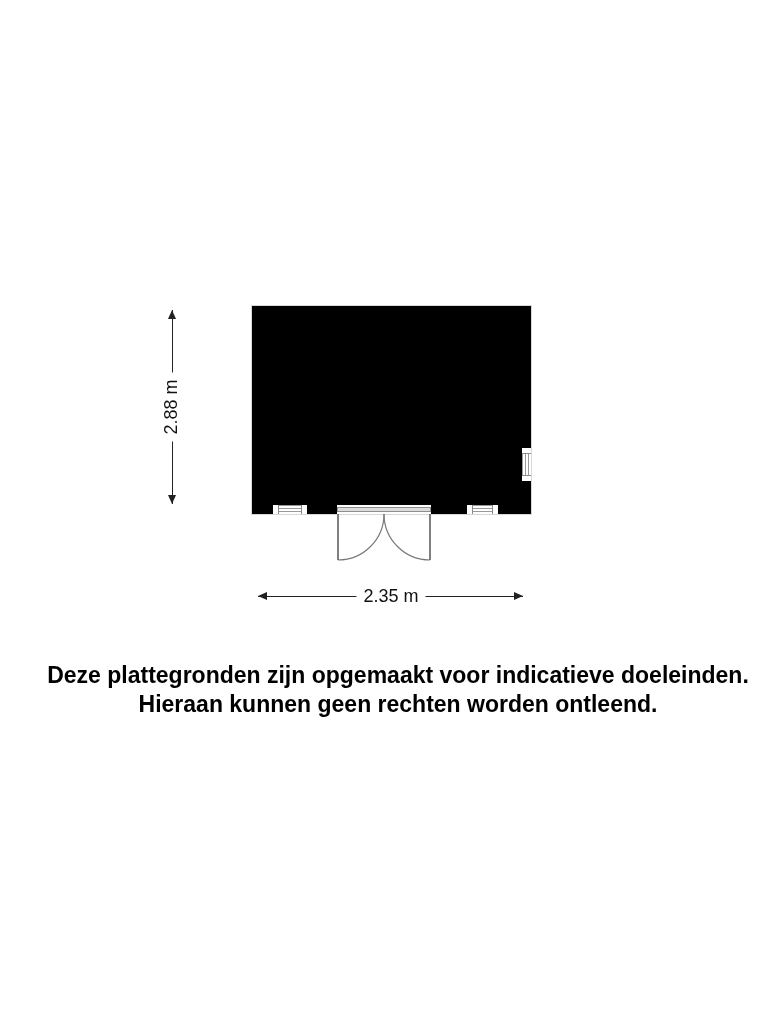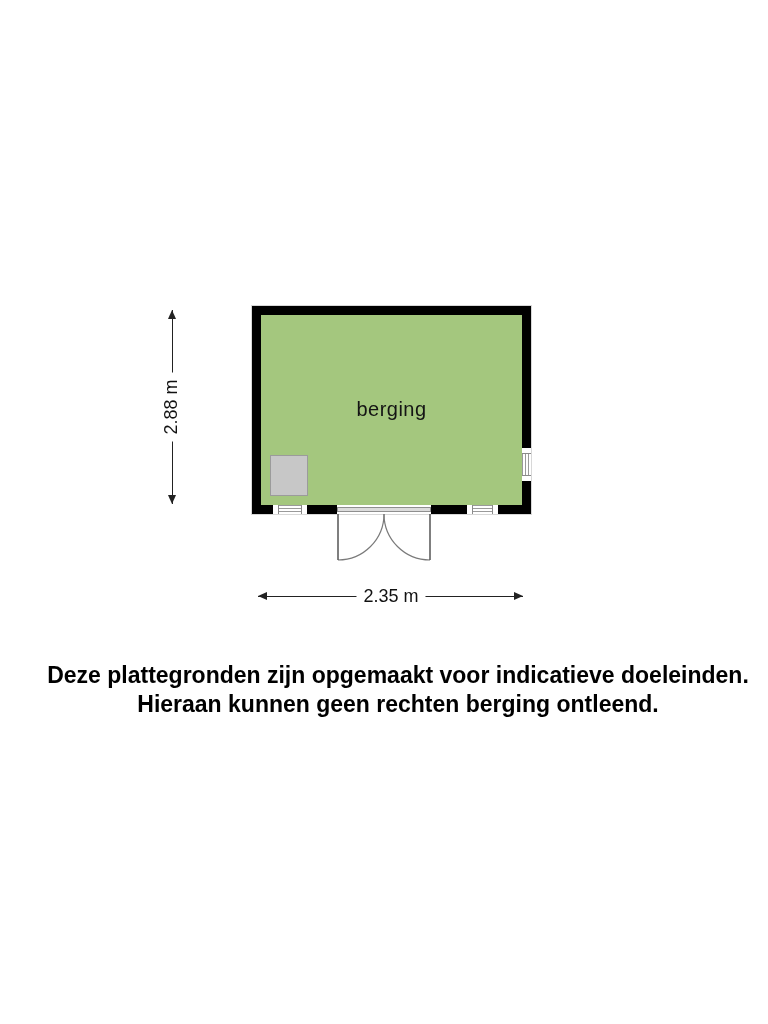--- a/index.html
+++ b/index.html
@@ -78,24 +78,20 @@
     white-space:nowrap;
     padding-left:28px;
   }
 </style>
 </head>
 <body>
 
 <div class="canvas">
 
   <div class="building">
-    <div class="room">
-      <div class="room-label">berging</div>
-      <div class="fixture"></div>
-    </div>
 
     <div class="win win-h" style="left:21px;width:34px;">
       <div class="glass"></div>
     </div>
     <div class="door-opening"></div>
     <div class="door-sill"></div>
     <div class="win win-h" style="left:215px;width:31px;">
       <div class="glass"></div>
     </div>
 
@@ -120,16 +116,16 @@
 
   <div>
     <div class="dim-line" style="left:258px;top:595.5px;width:265px;height:1px;"></div>
     <div class="arrow arrow-left" style="left:258px;top:592px;"></div>
     <div class="arrow arrow-right" style="left:514px;top:592px;"></div>
     <div class="dim-label h">2.35 m</div>
   </div>
 
   <div class="disclaimer">
     <div>Deze plattegronden zijn opgemaakt voor indicatieve doeleinden.</div>
-    <div>Hieraan kunnen geen rechten berging ontleend.</div>
+    <div>Hieraan kunnen geen rechten worden ontleend.</div>
   </div>
 
 </div>
 
 </body></html>

